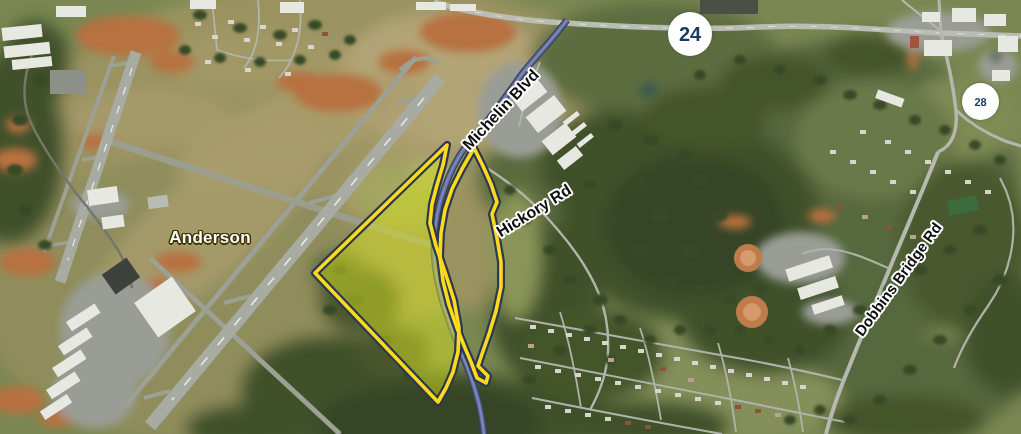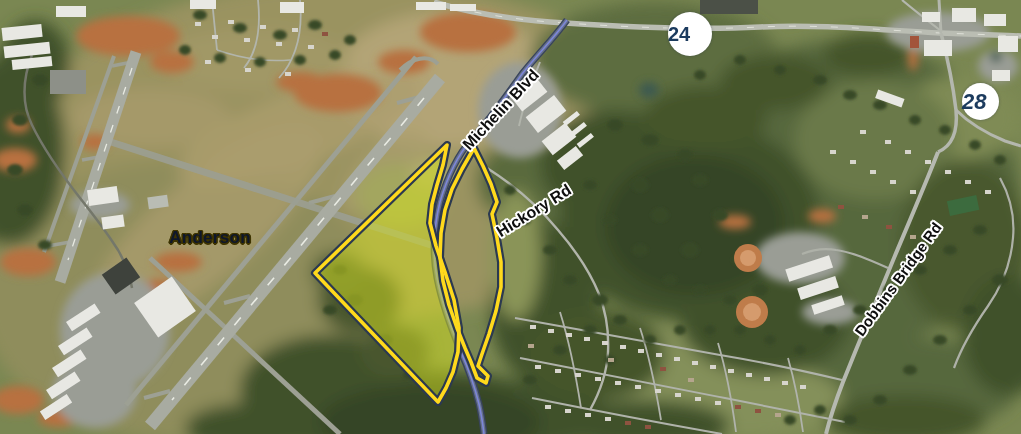--- a/index.html
+++ b/index.html
@@ -1,31 +1,31 @@
 <!DOCTYPE html>
 <html><head>
 <meta charset="utf-8">
 <style>
   html,body{margin:0;padding:0;background:#222;}
   .map{position:relative;width:1021px;height:434px;overflow:hidden;background:#7a8752;
        font-family:"Liberation Sans",sans-serif;}
   .map svg{position:absolute;left:0;top:0;display:block;}
   .lbl{position:absolute;white-space:nowrap;pointer-events:none;}
   .airport-lbl{width:260px;text-align:center;font-weight:bold;font-size:17px;line-height:24px;
-       color:#0f172a;letter-spacing:.3px;
+       color:#ffffff;letter-spacing:.3px;
        text-shadow:-1.5px 0 0 #3e3400,1.5px 0 0 #3e3400,0 -1.5px 0 #3e3400,0 1.5px 0 #3e3400,
                    -1px -1px 0 #3e3400,1px -1px 0 #3e3400,-1px 1px 0 #3e3400,1px 1px 0 #3e3400;}
   .road-lbl{font-weight:bold;font-size:16px;color:#0e0e0e;transform-origin:center;
        text-shadow:-2px 0 0 #fff,2px 0 0 #fff,0 -2px 0 #fff,0 2px 0 #fff,
                    -1.5px -1.5px 0 #fff,1.5px -1.5px 0 #fff,-1.5px 1.5px 0 #fff,1.5px 1.5px 0 #fff;}
   .shield{position:absolute;border-radius:50%;background:#fff;color:#1c3b5e;font-weight:bold;
-       display:flex;align-items:center;justify-content:flex-start;
+       display:flex;align-items:center;justify-content:center;
        box-shadow:0 0 3px rgba(40,50,70,.45);}
   .shield.s24{left:668px;top:12px;width:44px;height:44px;font-size:20px;}
-  .shield.s28{left:962px;top:83px;width:37px;height:37px;font-size:22px;font-style:italic;}
+  .shield.s28{left:962px;top:83px;width:37px;height:37px;font-size:11px;}
 </style>
 </head>
 <body>
 
 <div class="map">
 <svg width="1021" height="434" viewBox="0 0 1021 434">
   <defs>
     <filter id="b8" x="-50%" y="-50%" width="200%" height="200%">
           <feGaussianBlur stdDeviation="8"></feGaussianBlur>
         </filter>

